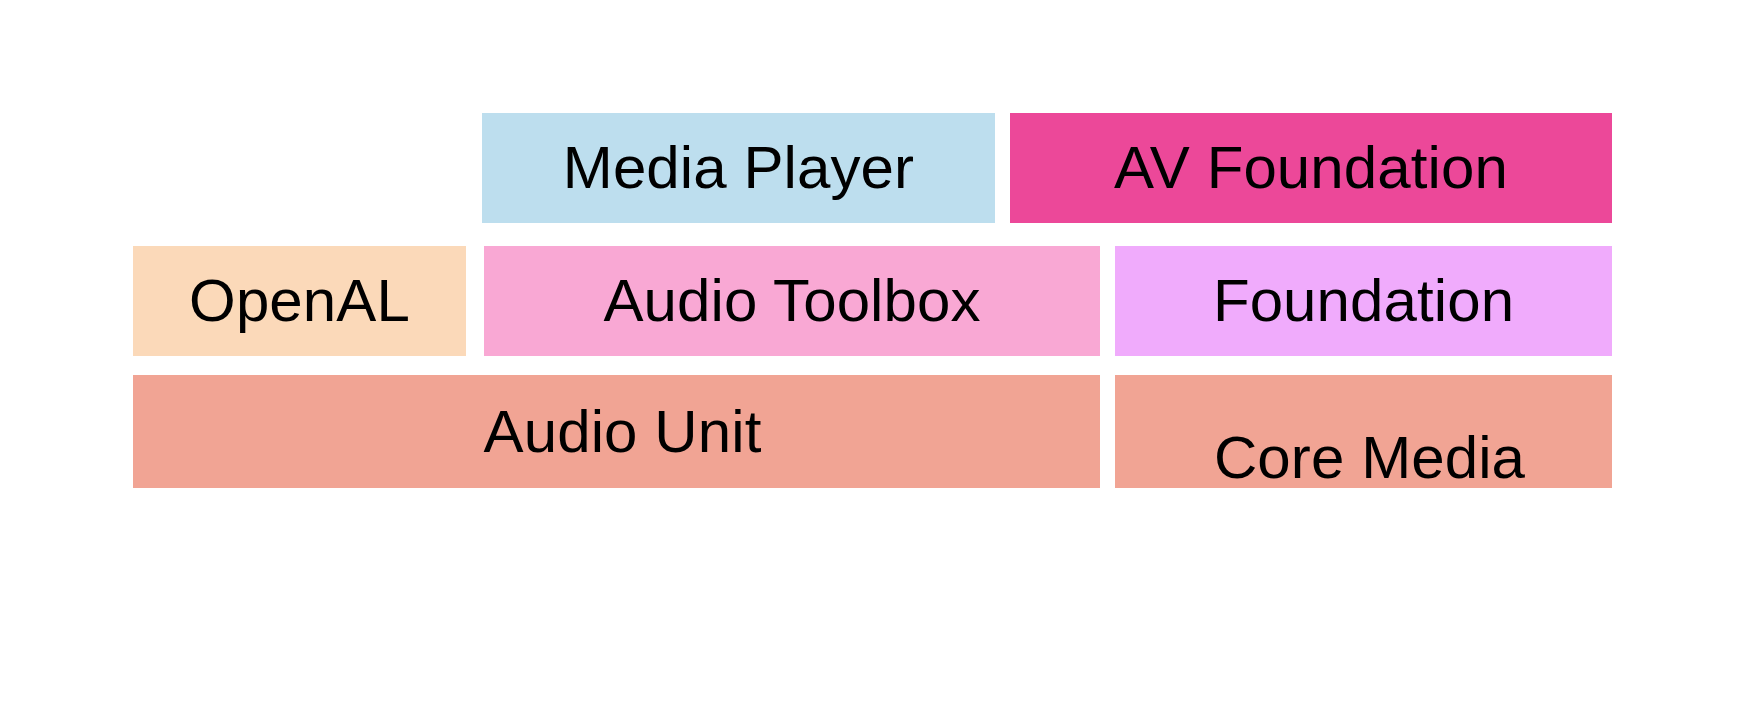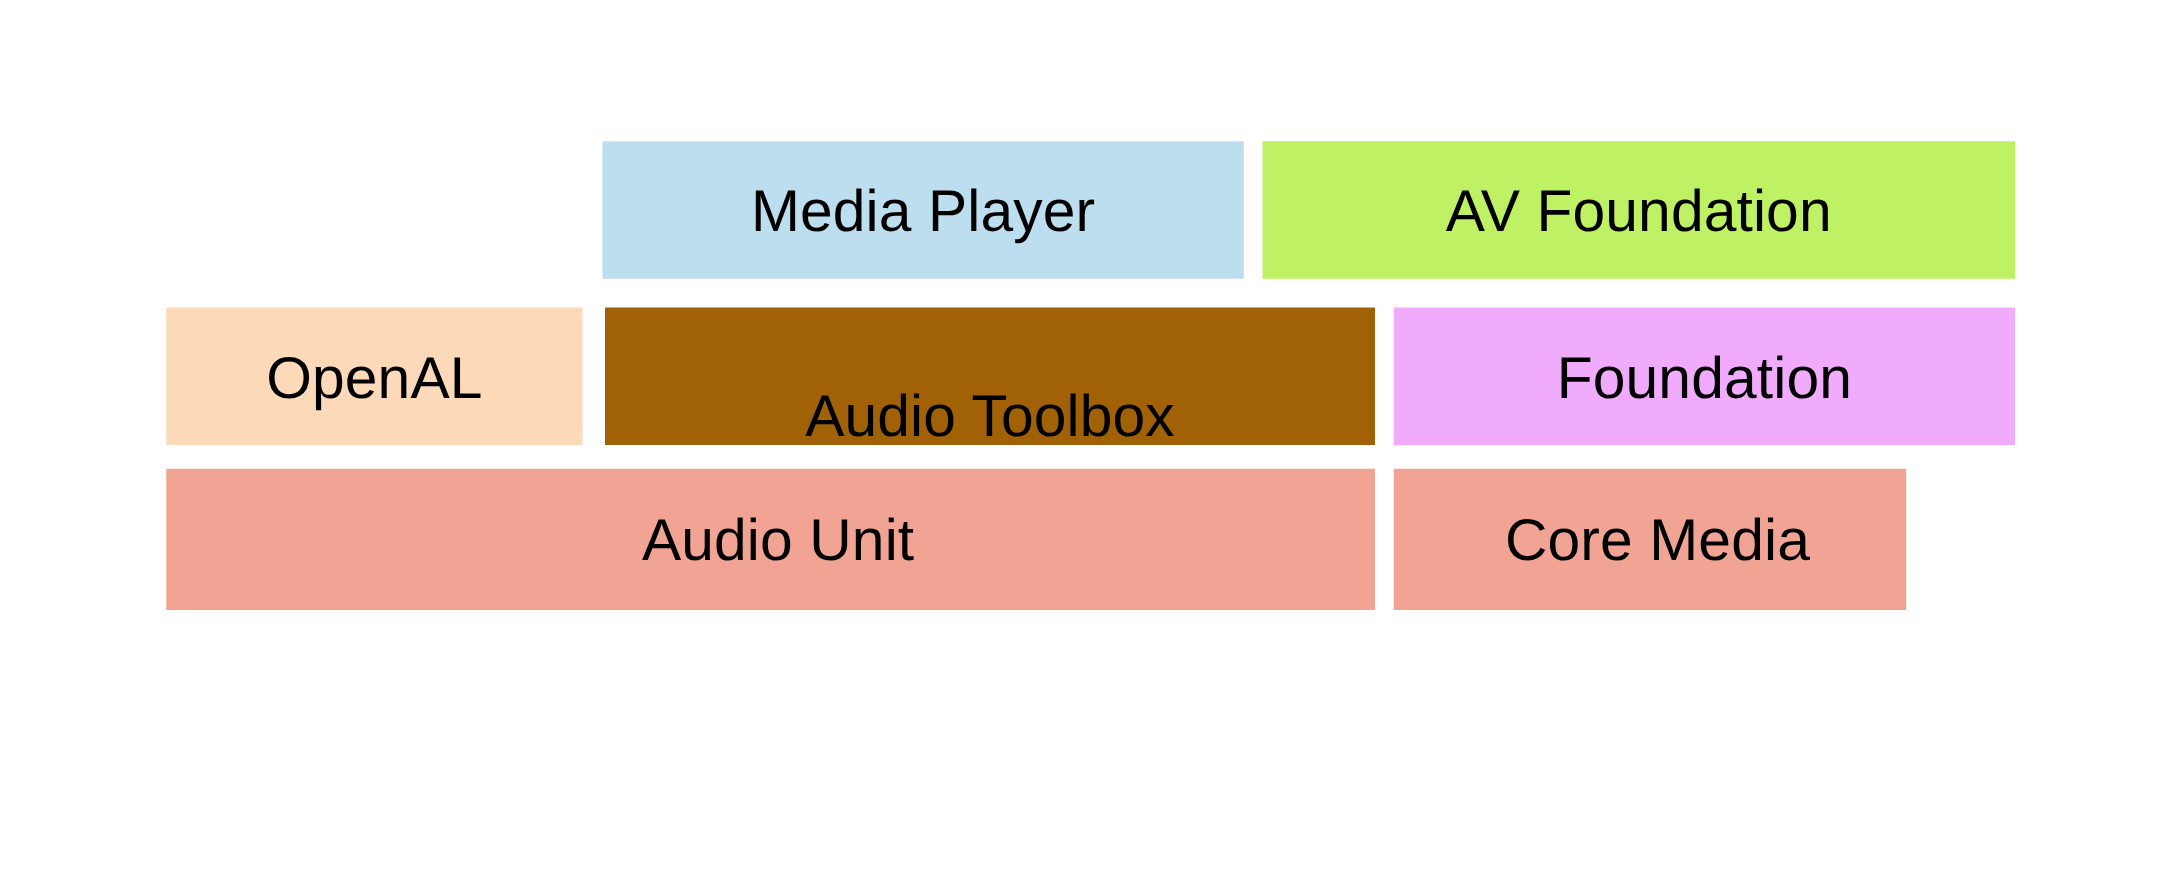--- a/index.html
+++ b/index.html
@@ -48,55 +48,55 @@
   .row-hw       { top: 512px; height: 109px; }
 
   .block-media-player  { left: 482px;  width: 513px;  height: 110px; }
   .block-av-foundation { left: 1010px; width: 602px;  height: 110px; }
 
   .block-openal        { left: 133px;  width: 333px;  height: 110px; }
   .block-audio-toolbox { left: 484px;  width: 616px;  height: 110px; }
   .block-foundation    { left: 1115px; width: 497px;  height: 110px; }
 
   .block-audio-unit    { left: 133px;  width: 967px;  height: 113px; }
-  .block-core-media    { left: 1115px; width: 410px;  height: 113px; }
+  .block-core-media    { left: 1115px; width: 497px;  height: 113px; align-items: flex-end; }
 
   .block-drivers       { left: 133px;  width: 1479px; height: 109px; }
 
   
   .fill-blue   { background: #bddeee; }
   .fill-orange { background: #fbd9b9; }
   .fill-salmon { background: #f1a494; padding-left: 12px; }
   .fill-gray   { background: #e6e4e7; }
 
   .label {
-    font-size: 47px;
+    font-size: 60px;
     color: #000000;
     pointer-events: none;
   }
 </style>
 </head>
 <body style="background: rgb(255, 255, 255);">
 
 <div id="diagram">
 
   <div class="stack-row row-app">
     <div class="block fill-blue block-media-player" style="background: rgb(189, 222, 238);">
       <span class="label">Media Player</span>
     </div>
-    <div class="block fill-blue block-av-foundation" style="background: #bef264;">
+    <div class="block fill-blue block-av-foundation" style="background: #ec4899;">
       <span class="label">AV Foundation</span>
     </div>
   </div>
 
   <div class="stack-row row-services">
     <div class="block fill-orange block-openal" style="background: rgb(251, 217, 185);">
       <span class="label">OpenAL</span>
     </div>
-    <div class="block fill-orange block-audio-toolbox" style="background: #a16207; align-items: flex-end;">
+    <div class="block fill-orange block-audio-toolbox" style="background: #f9a8d4;">
       <span class="label">Audio Toolbox</span>
     </div>
     <div class="block fill-orange block-foundation" style="background: #f0abfc;">
       <span class="label">Foundation</span>
     </div>
   </div>
 
   <div class="stack-row row-core">
     <div class="block fill-salmon block-audio-unit" style="background: rgb(241, 164, 148);">
       <span class="label">Audio Unit</span>

